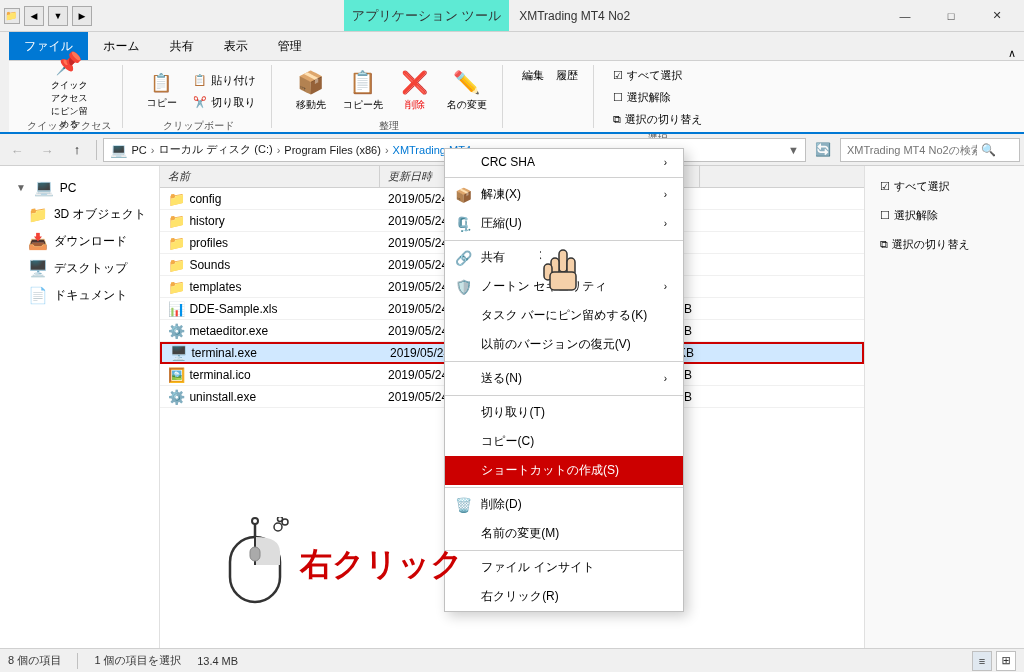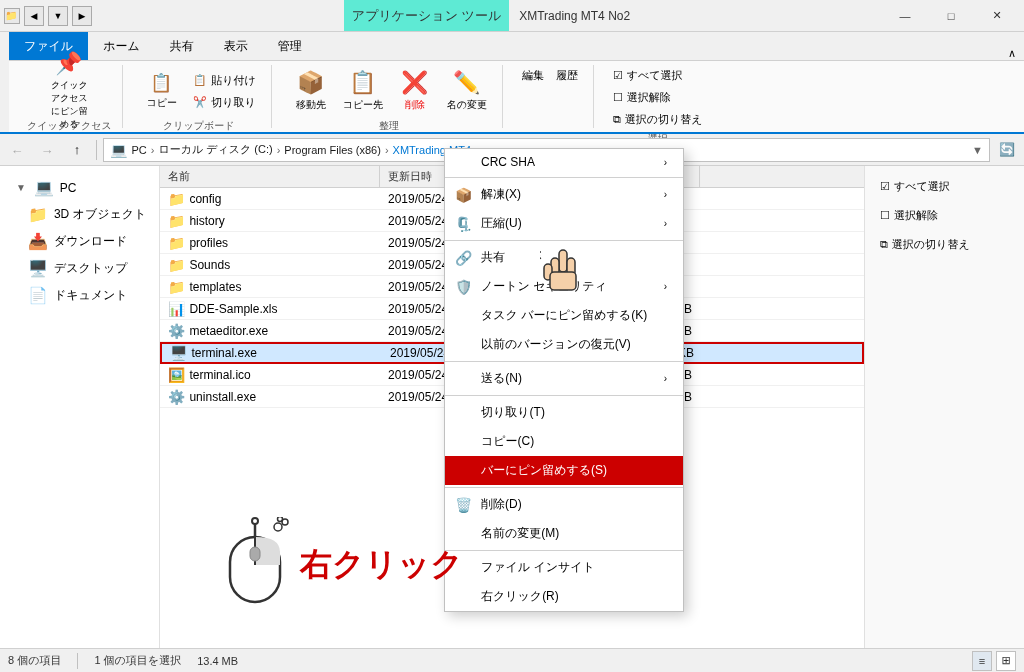--- a/index.html
+++ b/index.html
@@ -239,20 +239,21 @@
       background: white;
       display: flex;
       flex-direction: column;
     }
     .file-list-header {
       display: flex;
       background: #f0f0f0;
       border-bottom: 1px solid #d0d0d0;
       height: 22px;
       align-items: center;
+      font-style: italic;
     }
     .file-col-header {
       padding: 0 8px;
       font-size: 11px;
       color: #333;
       border-right: 1px solid #d0d0d0;
       height: 100%;
       display: flex; align-items: center;
       cursor: pointer;
     }
@@ -521,20 +522,24 @@
       <span class="addr-sep">›</span>
       <span class="addr-part">ローカル ディスク (C:)</span>
       <span class="addr-sep">›</span>
       <span class="addr-part">Program Files (x86)</span>
       <span class="addr-sep">›</span>
       <span class="addr-part current">XMTrading MT4</span>
     </div>
     <span style="font-size:11px;color:#666;">▼</span>
   </div>
   <div class="tool-btn">🔄</div>
+  <div class="search-box">
+    <input class="search-input" placeholder="XMTrading MT4 No2の検索" style="font-size: 11px; color: rgb(153, 153, 153); border: none; outline: none; width: 130px;">
+    <span style="font-size:12px;color:#666;">🔍</span>
+  </div>
 </div>
 
 <div class="main-area">
 
   <div class="sidebar">
     <div class="sidebar-item">
       <span class="sidebar-section-toggle">▼</span>
       <span class="sidebar-item-icon">💻</span>
       <span>PC</span>
     </div>
@@ -692,21 +697,21 @@
   </div>
   <div class="ctx-separator"></div>
   <div class="ctx-item">
     <span>切り取り(T)</span>
   </div>
   <div class="ctx-item">
     <span>コピー(C)</span>
   </div>
 
   <div class="ctx-item highlighted">
-    <span>バーにピン留めする(S)</span>
+    <span>ショートカットの作成(S)</span>
   </div>
   <div class="ctx-separator"></div>
   <div class="ctx-item">
     <span class="ctx-icon">🗑️</span>
     <span>削除(D)</span>
   </div>
   <div class="ctx-item">
     <span>名前の変更(M)</span>
   </div>
   <div class="ctx-separator"></div>

